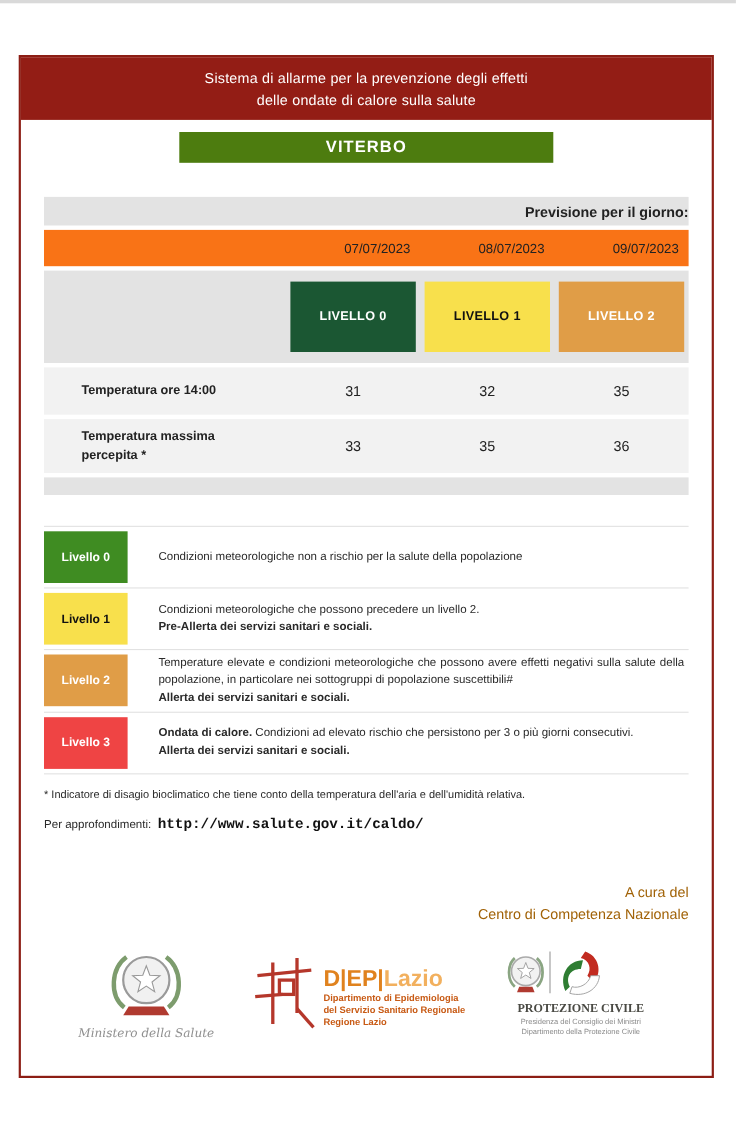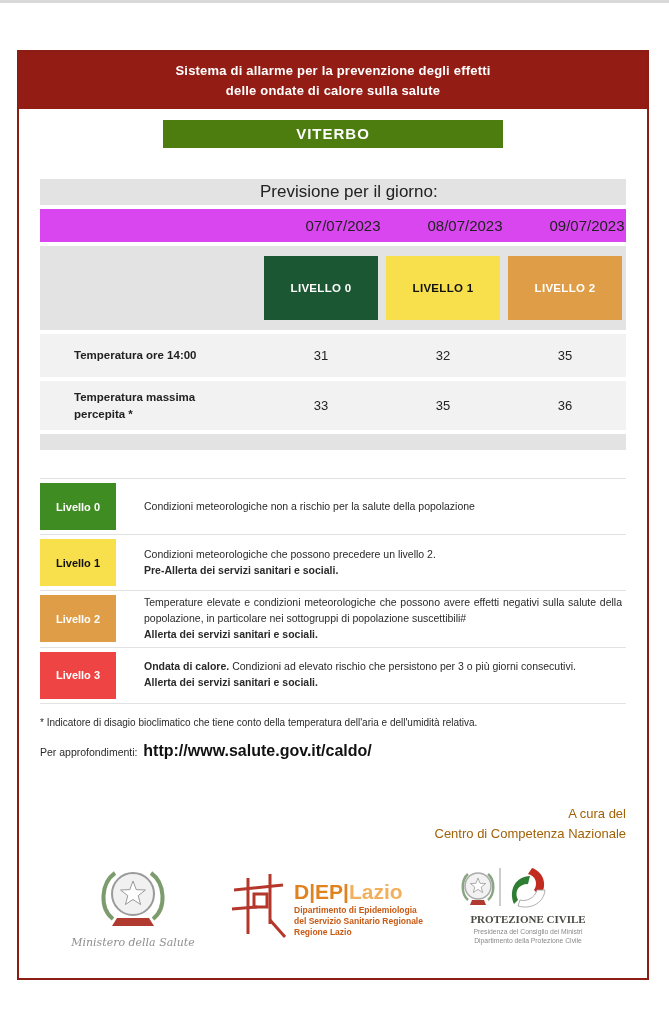--- a/index.html
+++ b/index.html
@@ -1,32 +1,32 @@
 <!DOCTYPE html>
 <html><head>
 <meta charset="utf-8">
 <style>
   * { margin:0; padding:0; box-sizing:border-box; }
   html,body { width:669px; height:1024px; background:#ffffff; font-family:"Liberation Sans", sans-serif; color:#222; }
   .top-strip { position:absolute; top:0; left:0; width:669px; height:3px; background:#d9d9d9; }
 
   .bulletin { position:absolute; left:17px; top:50px; width:632px; height:930px; border:2px solid #8c1d14; background:#fff; }
 
-  .header-bar { background:#931d15; color:#fff; text-align:center; font-weight:bold; font-size:13px; line-height:20px; padding:9px 10px 8px; letter-spacing:.2px; }
+  .header-bar { background:#931d15; color:#fff; text-align:center; font-weight:normal; font-size:13px; line-height:20px; padding:9px 10px 8px; letter-spacing:.2px; }
 
   .city-box { width:340px; margin:11px auto 0; background:#4d7c0f; color:#fff; text-align:center; font-weight:bold; font-size:15px; letter-spacing:1px; padding:5px 0 6px; }
 
   .content { padding:0 21px; }
 
   
   .ftable { margin-top:31px; }
   .t-row { display:grid; grid-template-columns:220px 1fr 1fr 1fr; margin-bottom:4px; align-items:center; }
   .r-prevhead { background:#e3e3e3; height:26px; }
-  .r-prevhead .span3 { grid-column:2/5; text-align:left; font-weight:normal; font-size:17px; }
-  .r-dates { background:#d946ef; height:33px; font-size:15px;gap:44px; }
+  .r-prevhead .span3 { grid-column:2/5; text-align:right; font-weight:bold; font-size:13px; }
+  .r-dates { background:#f97316; height:33px; font-size:12px;gap:44px; }
   .r-dates .dcell { text-align:center; }
   .r-levels { background:#e3e3e3; padding:10px 0; }
   .lv-cell { display:flex; justify-content:center; }
   .lv-box { width:114px; height:64px; display:flex; align-items:center; justify-content:center; font-weight:bold; font-size:11.5px; letter-spacing:.3px; }
   .lv0 { background:#1b5733; color:#fff; }
   .lv1 { background:#f8e04c; color:#111; }
   .lv2 { background:#e09d47; color:#fff; }
   .r-temp { background:#f2f2f2; min-height:43px; font-size:13px; }
   .r-temp .lbl { font-weight:bold; font-size:11.5px; padding:8px 40px 8px 34px; line-height:1.45; }
   .r-temp .val { text-align:center; }
@@ -39,21 +39,21 @@
   .lg0 { background:#3f8c22; color:#fff; }
   .lg1 { background:#f8e04c; color:#111; }
   .lg2 { background:#e09d47; color:#fff; }
   .lg3 { background:#ef4444; color:#fff; }
   .legend-text { margin-left:28px; font-size:10.5px; line-height:1.5; color:#2a2a2a; flex:1; padding-right:4px; }
   .legend-text b { font-weight:bold; }
   .justify { text-align:justify; }
 
   .note { margin-top:13px; font-size:10px; color:#2a2a2a; }
   .link-row { margin-top:14px; font-size:10.5px; color:#2a2a2a; }
-  .caldo-link { font-weight:bold; color:#111; text-decoration:none; font-size:16px; }
+  .caldo-link { font-weight:bold; color:#111; text-decoration:none; font-size:13px;font-family:Liberation Mono, monospace; }
 
   .credits { margin-top:44px; text-align:right; font-size:13px; line-height:1.55; color:#a16207; }
 
   .logos { margin:16px 18px 0; display:flex; justify-content:space-between; align-items:center; }
   .logo { display:block; }
 </style>
 </head>
 <body>
 
 <div class="top-strip"></div>

